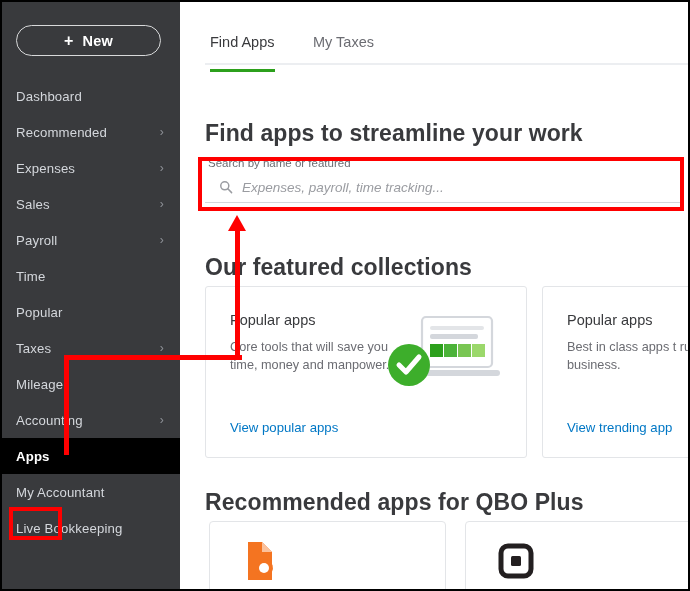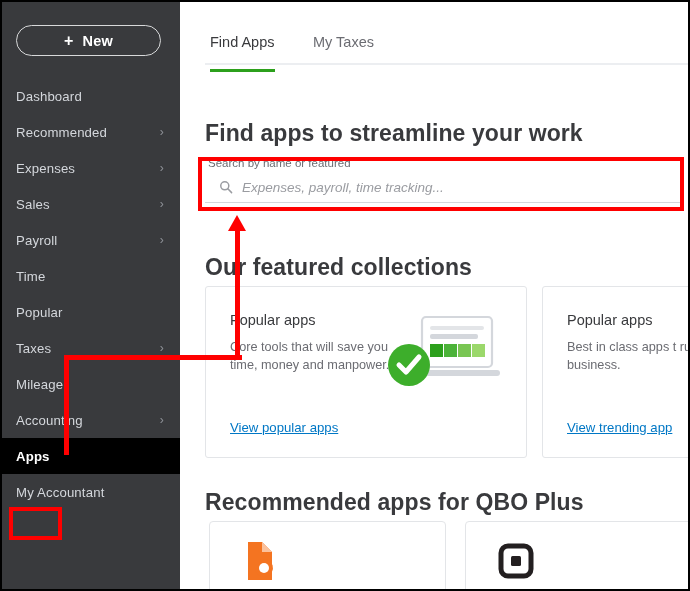--- a/index.html
+++ b/index.html
@@ -171,21 +171,20 @@
     width: 178px;
     font-size: 12.7px;
     line-height: 18px;
     color: #6b6c72;
   }
   .card-link {
     position: absolute;
     left: 24px; top: 133px;
     font-size: 13.2px;
     color: #0077C5;
-    text-decoration: underline;
   }
   .card-art {
     position: absolute;
     right: 18px; top: 26px;
     width: 122px; height: 78px;
   }
 
   
   .app-tile {
     position: absolute;
@@ -280,20 +279,23 @@
         </div>
         <div class="nav-item">
           <span>Accounting</span>
           <span class="chev">›</span>
         </div>
         <div class="nav-item active">
           <span>Apps</span>
         </div>
         <div class="nav-item">
           <span>My Accountant</span>
+        </div>
+        <div class="nav-item">
+          <span>Live Bookkeeping</span>
         </div>
       </div>
   </nav>
 
   <section id="main">
 
     <div class="tabs">
       <div class="tabs-rule"></div>
       <div class="tab active" id="tab-find">Find Apps</div>
       <div class="tab" id="tab-my">My Taxes</div>

